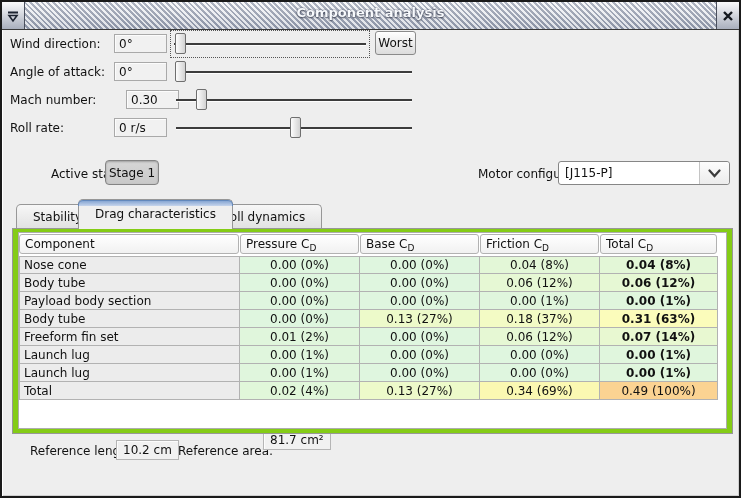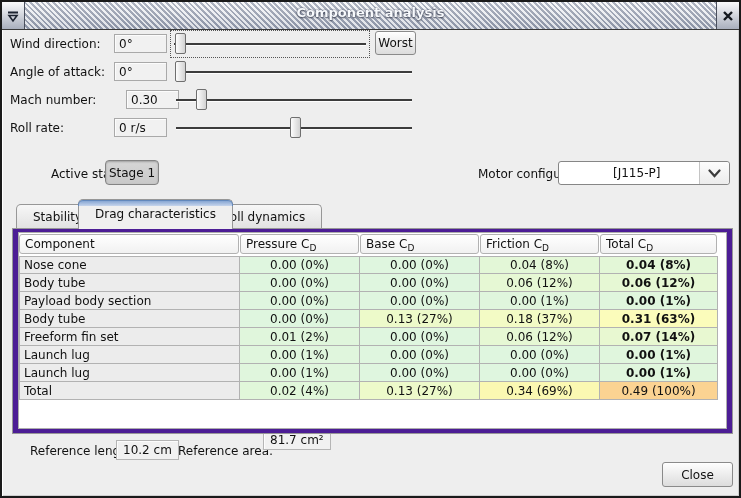--- a/index.html
+++ b/index.html
@@ -88,21 +88,21 @@
   .tab.selected {
     top:197px; height:30px; line-height:29px; background:#efefef; z-index:5;
   }
   .tab.selected::before {
     content:""; position:absolute; top:0; left:-1px; right:-1px; height:5px;
     background:linear-gradient(#87a6d3,#c6d5ec); border-radius:5px 5px 0 0;
     border:1px solid #6288bc; border-bottom:none;
   }
   .panel {
     position:absolute; left:10px; top:226px; width:721px; height:206px;
-    border:1px solid #979797; background:#4c1d95; z-index:1;
+    border:1px solid #979797; background:#84cc16; z-index:1;
   }
   .viewport {
     position:absolute; left:5px; top:3px; right:5px; bottom:4px; background:#ffffff;
     border:1px solid #adadad; overflow:hidden;
   }
   
   table.drag { border-collapse:separate; border-spacing:0; table-layout:fixed; width:699px; font-size:12px; }
   table.drag col.c0{width:221px} table.drag col.c1{width:120px} table.drag col.c2{width:120px}
   table.drag col.c3{width:120px} table.drag col.c4{width:118px}
   th.hcell { padding:1px 1px 2px 0; font-weight:normal; text-align:left; }
@@ -173,21 +173,21 @@
   <div class="slider" style="left:172px; top:114px; width:240px;">
     <div class="track"></div>
     <div class="thumb" style="left:116px"></div>
   </div>
 
 
   <div class="label" style="left:8px; top:165px;margin-left:41px;">Active stages:</div>
   <button class="btn toggle-on" style="left:103px; top:158px; width:54px; height:25px;">Stage 1</button>
 
   <div class="label" style="left:476px; top:165px;">Motor configuration:</div>
-  <div class="combo" style="left:556px; top:159px; width:172px;padding-left:48px;">
+  <div class="combo" style="left:556px; top:159px; width:172px;">
     <div class="val">[J115-P]</div>
     <div class="arrow">
       <svg width="13" height="9" viewBox="0 0 13 9">
           <path d="M1.5 1.5 L6.5 7 L11.5 1.5" fill="none" stroke="#3c3c3c" stroke-width="2.2" stroke-linecap="round"></path>
         </svg>
     </div>
   </div>
 
   <div class="tab" style="left:14px;">Stability</div>
   <div class="tab selected" style="left:76px;">Drag characteristics</div>
@@ -282,15 +282,14 @@
         </tbody>
       </table>
     </div>
   </div>
 
   <div class="label" style="left:28px; top:442px;">Reference length:</div>
   <div class="refbox" style="left:114px; top:438px;">10.2 cm</div>
   <div class="label" style="left:176px; top:442px;">Reference area:</div>
   <div class="refbox" style="left:261px; top:428px;">81.7 cm²</div>
 
-  <button class="btn" style="left:660px; top:460px; width:71px; height:25px;">Close</button>
 
 </div>
 
 </body></html>

